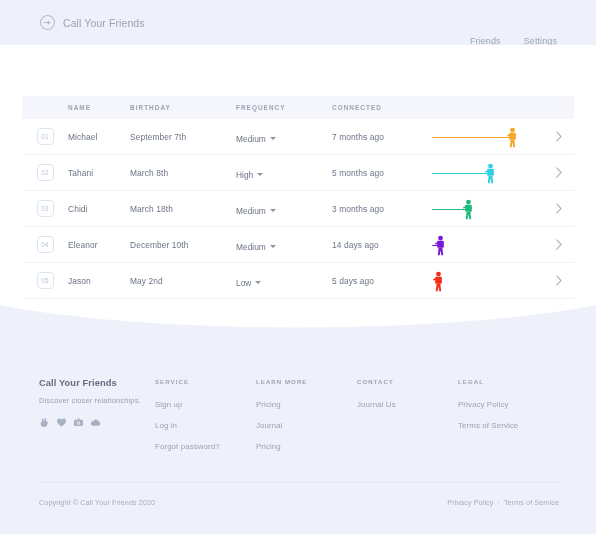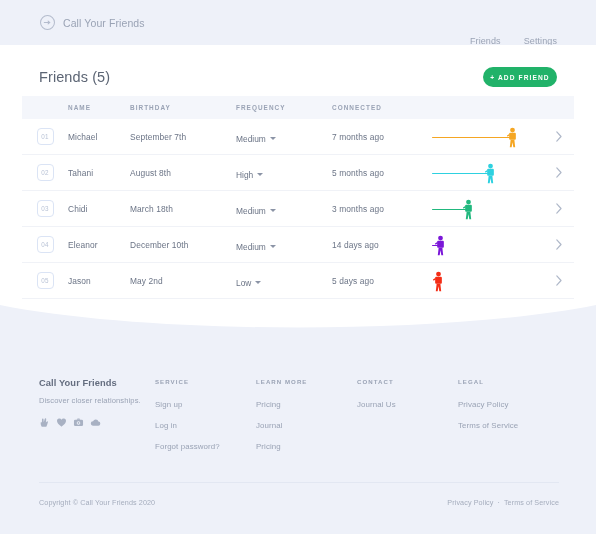--- a/index.html
+++ b/index.html
@@ -285,24 +285,20 @@
       <span class="nav-link">Friends</span>
       <span class="nav-link">Settings</span>
     </div>
   </div>
 
   <div class="sheet"></div>
   <svg class="wave" viewBox="0 0 596 40" preserveAspectRatio="none">
     <path d="M0,0 C150,30 446,30 596,0 L596,40 L0,40 Z" fill="#eef1f9"></path>
   </svg>
 
-  <div class="card-head">
-    <div class="card-title">Friends (5)</div>
-    <button class="add-btn">+ ADD FRIEND</button>
-  </div>
 
   <div class="table">
     <div class="thead">
       <div class="c-num"></div>
       <div class="c-name th">NAME</div>
       <div class="c-bday th">BIRTHDAY</div>
       <div class="c-freq th">FREQUENCY</div>
       <div class="c-conn th">CONNECTED</div>
       <div class="c-viz"></div>
       <div class="c-arrow"></div>
@@ -332,21 +328,21 @@
             <svg class="chev" width="8" height="11" viewBox="0 0 8 12">
               <path d="M1.6 1 L6.2 6 L1.6 11" fill="none" stroke="#aeb7c8" stroke-width="1.3" stroke-linecap="round" stroke-linejoin="round"></path>
             </svg>
           </div>
         </div>
         <div class="row">
           <div class="c-num">
             <span class="badge">02</span>
           </div>
           <div class="c-name cell-txt">Tahani</div>
-          <div class="c-bday cell-txt">August 8th</div>
+          <div class="c-bday cell-txt">March 8th</div>
           <div class="c-freq"><span class="freq">
               <span>High</span>
               <i class="caret"></i>
             </span></div>
           <div class="c-conn cell-txt">5 months ago</div>
           <div class="c-viz">
             <div class="viz-line" style="width: 56px; background: rgb(46, 209, 224); display: block;"></div>
             <svg class="viz-person" viewBox="0 0 14 22" style="left: 52px;">
               <circle cx="7" cy="3" r="2.6" fill="#2ed1e0"></circle>
               <path d="M4.4 6 h5.2 a1 1 0 0 1 1 1 v5.4 a1 1 0 0 1 -1 1 h-5.2 a1 1 0 0 1 -1 -1 v-5.4 a1 1 0 0 1 1 -1 Z" fill="#2ed1e0"></path>

